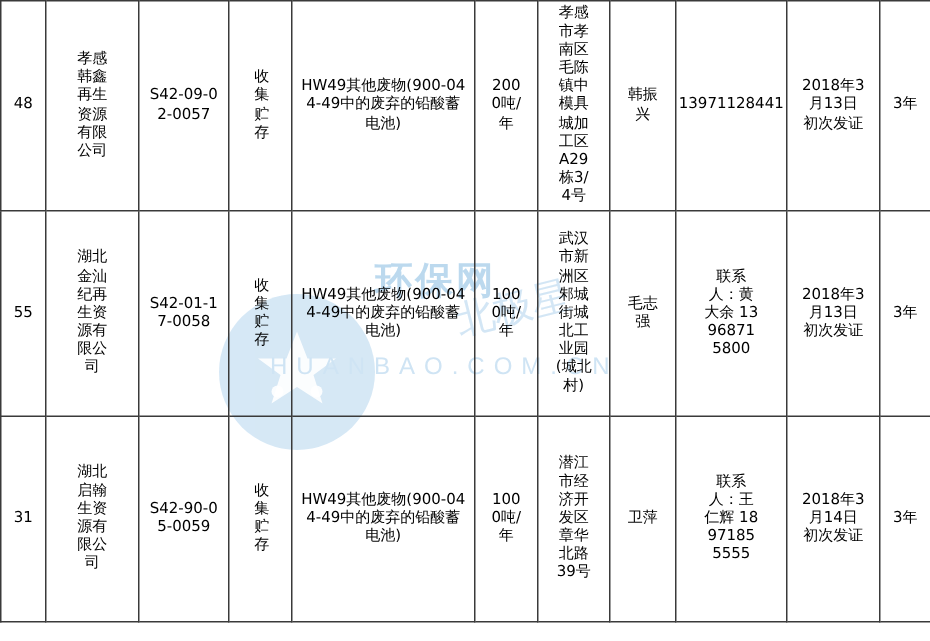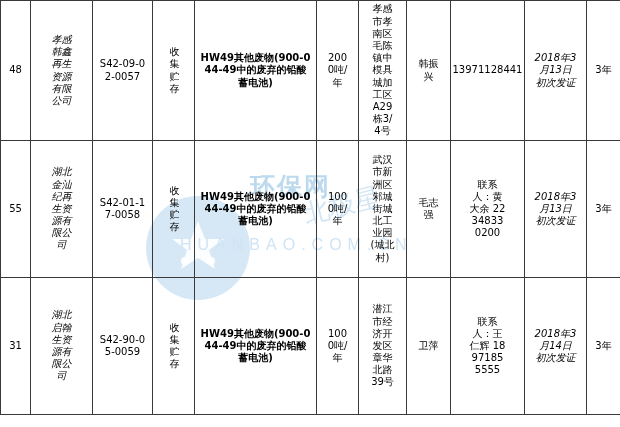--- a/index.html
+++ b/index.html
@@ -53,29 +53,29 @@
   .c-date   { width: 62px; }
   .c-term   { width: 34px; }
   
   .vwrap {
     letter-spacing: 0px;
   }
   .narrow {
     display: inline-block;
     max-width: 100%;
   }
-  .w-name { width: 24px; margin: 12px auto; font-style: italic; }
+  .w-name { width: 24px; margin: 12px auto; }
   .w-mode { width: 12px; margin: 0 auto; text-align: right; }
   .w-addr { width: 24px; margin: 0 auto; }
   .w-qty  { width: 22px; margin: 0 auto; }
   .w-person { width: 24px; margin: 12px auto; }
   .w-person-wide { width: 38px; margin: 0 auto; }
-  .w-cat { width: 110px; margin: 0 auto; text-align: center; font-weight: bold; }
+  .w-cat { width: 110px; margin: 0 auto; text-align: center; }
   .w-code { width: 46px; margin: 0 auto; }
-  .w-date { width: 50px; margin: 0 auto; font-style: italic; }
+  .w-date { width: 50px; margin: 0 auto; }
   .cell-inner { display: block; }
 
   
   .watermark {
     position: absolute;
     z-index: 1;
     pointer-events: none;
   }
   .wm-logo {
     left: 146px;
@@ -179,21 +179,21 @@
 
       <tr class="row">
         <td>55</td>
         <td><span class="narrow w-name vwrap">湖北金汕纪再生资源有限公司</span></td>
         <td><span class="narrow w-code">S42-01-17-0058</span></td>
         <td><span class="narrow w-mode vwrap">收集贮存</span></td>
         <td><span class="narrow w-cat">HW49其他废物(900-044-49中的废弃的铅酸蓄电池)</span></td>
         <td><span class="narrow w-qty">1000吨/年</span></td>
         <td><span class="narrow w-addr vwrap">武汉市新洲区邾城街城北工业园(城北村)</span></td>
         <td><span class="narrow w-person">毛志强</span></td>
-        <td><span class="narrow w-person-wide">联系人：黄大余 22348330200</span></td>
+        <td><span class="narrow w-person-wide">联系人：黄大余 13968715800</span></td>
         <td>
           <span class="narrow w-date cell-inner">2018年3月13日</span>
           <span class="narrow w-date cell-inner">初次发证</span>
         </td>
         <td>3年</td>
       </tr>
 
       <tr class="row">
         <td>31</td>
         <td><span class="narrow w-name vwrap">湖北启翰生资源有限公司</span></td>

